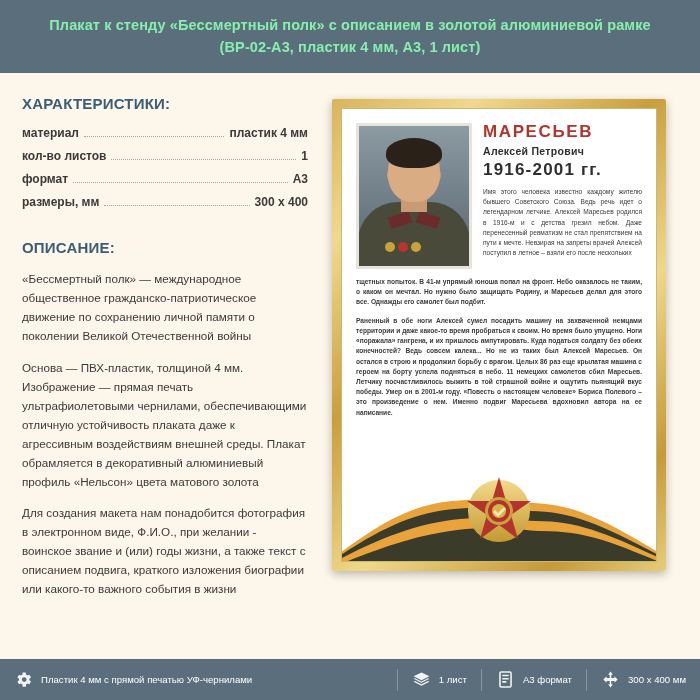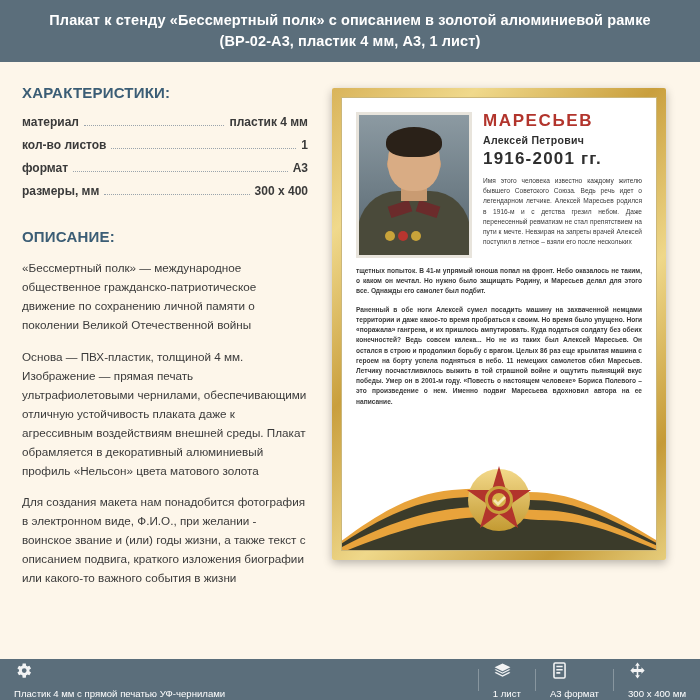--- a/index.html
+++ b/index.html
@@ -6,23 +6,23 @@
   body{
     width:700px;height:700px;overflow:hidden;
     font-family:"Liberation Sans", sans-serif;
     background:#fdf6ea;
     color:#2b2b2b;
   }
   .page{position:relative;width:700px;height:700px;}
 
   
   .header{
-    height:62px;
+    height:73px;
     background:#5b6e7b;
-    color:#ffffff;
+    color:#86efac;
     display:flex;align-items:center;justify-content:center;
     text-align:center;
     padding:0 18px;
     box-sizing:border-box;
   }
   .header h1{
     margin:0;
     font-size:14.5px;
     font-weight:bold;
     line-height:1.45;
@@ -191,21 +191,21 @@
 
   
   .footer{
     position:absolute;left:0;bottom:0;width:700px;height:41px;
     background:#5b6e7b;
     display:flex;align-items:center;
     color:#ffffff;
     box-sizing:border-box;
     padding:0 14px;
   }
-  .fitem{display:flex;gap:8px;font-size:9.6px;white-space:nowrap;flex-direction:column;}
+  .fitem{display:flex;align-items:center;gap:8px;font-size:9.6px;white-space:nowrap;}
   .fsep{width:1px;height:22px;background:rgba(255,255,255,.28);margin:0 14px;}
   .ficon{width:19px;height:19px;flex:0 0 19px;opacity:.92;}
   .spacer{flex:1 1 auto;}
 </style>
 </head>
 <body>
 
 <div class="page">
 
   <div class="header">

